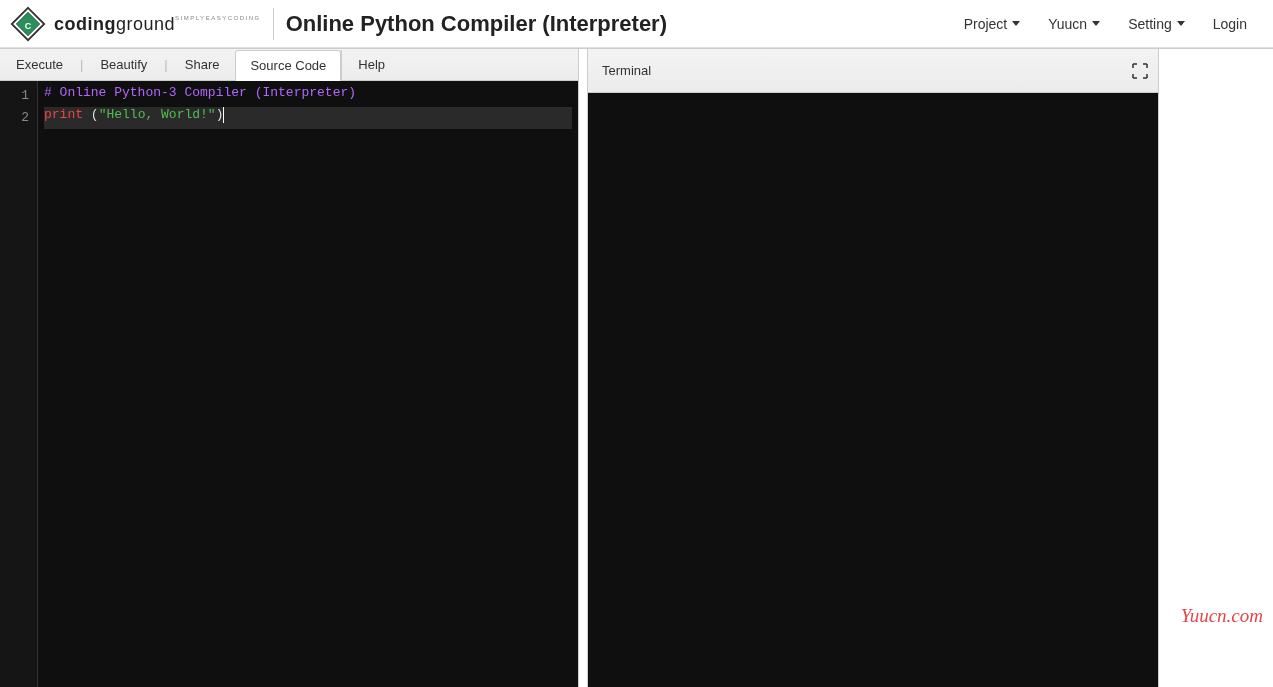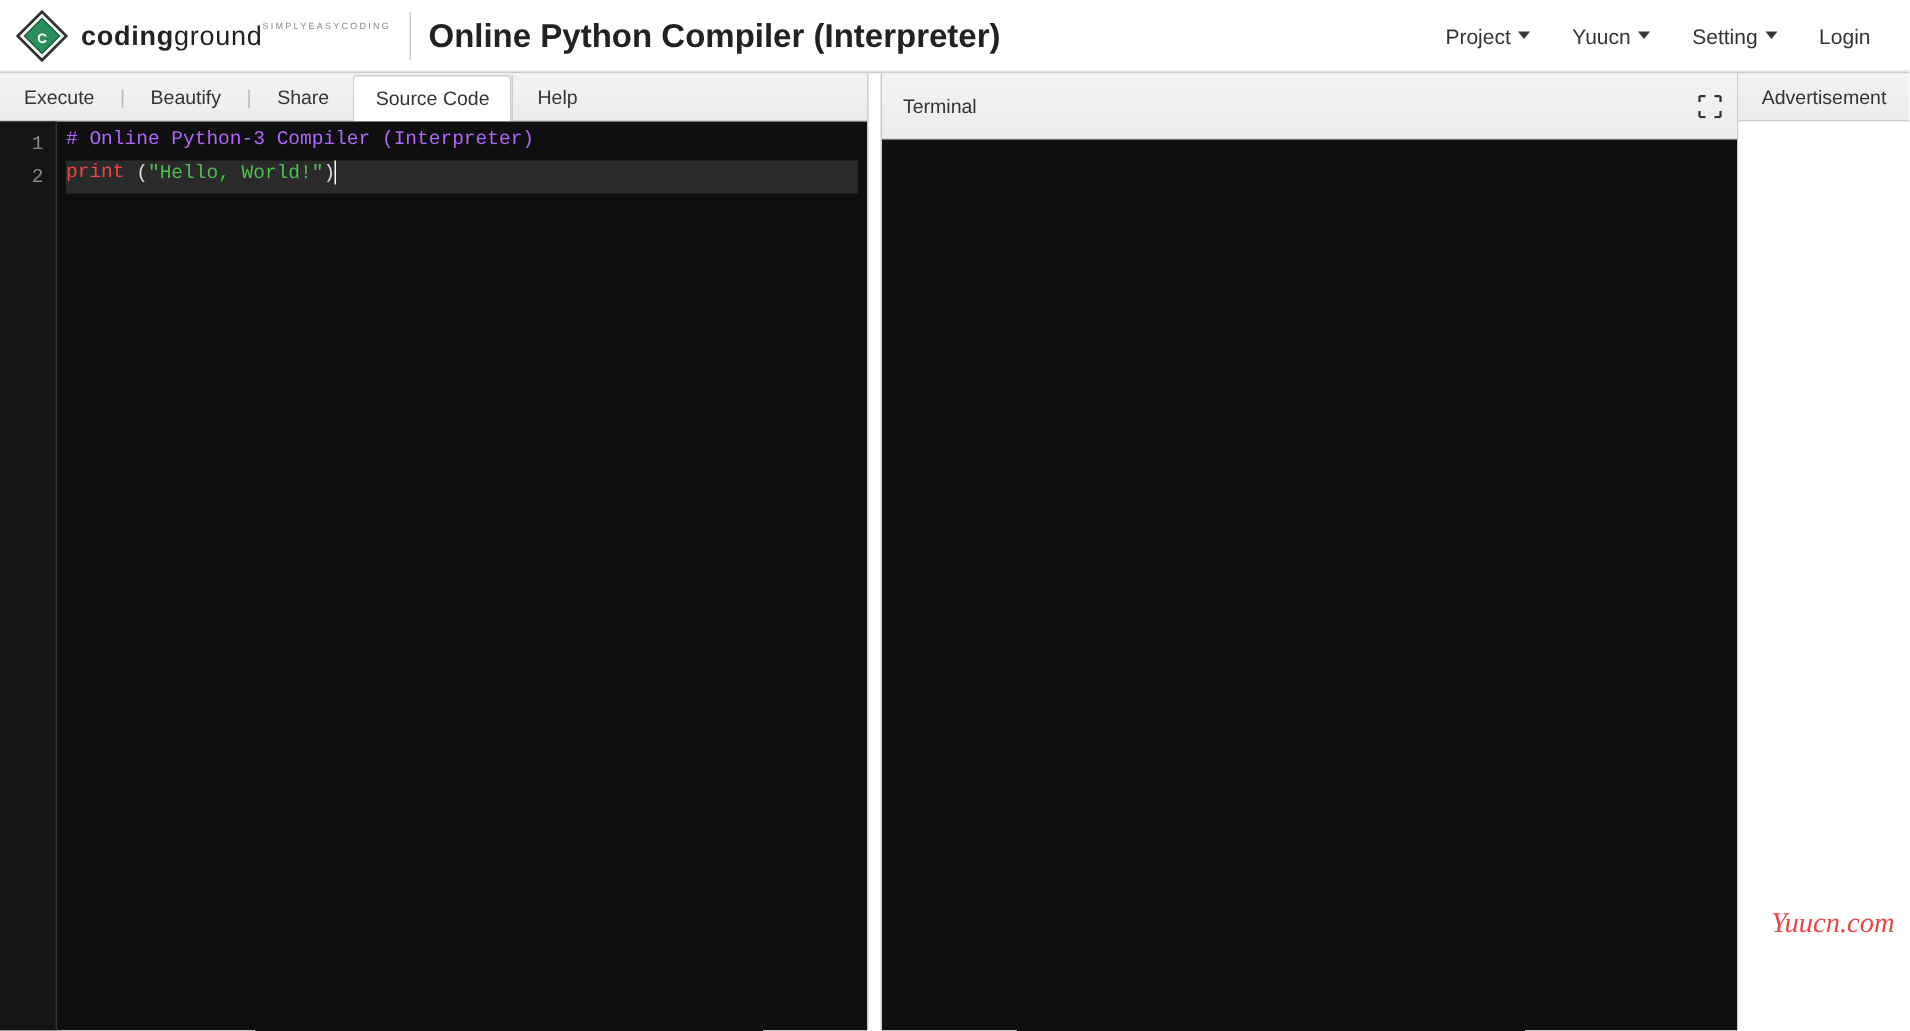--- a/index.html
+++ b/index.html
@@ -112,18 +112,17 @@
   <div class="panel-terminal">
     <div class="term-header">
       <span>Terminal</span>
       <svg class="fullscreen-icon" viewBox="0 0 16 16">
         <path d="M1 1h4M1 1v4M15 1h-4M15 1v4M1 15h4M1 15v-4M15 15h-4M15 15v-4" stroke="#333" stroke-width="1.5" fill="none"></path>
       </svg>
     </div>
     <div class="term-body"></div>
   </div>
   <div class="panel-ad">
-    <div class="ad-header">Advertisement</div>
     <div class="ad-body"></div>
   </div>
 </div>
 
 <div class="watermark">Yuucn.com</div>
 
 </body></html>

